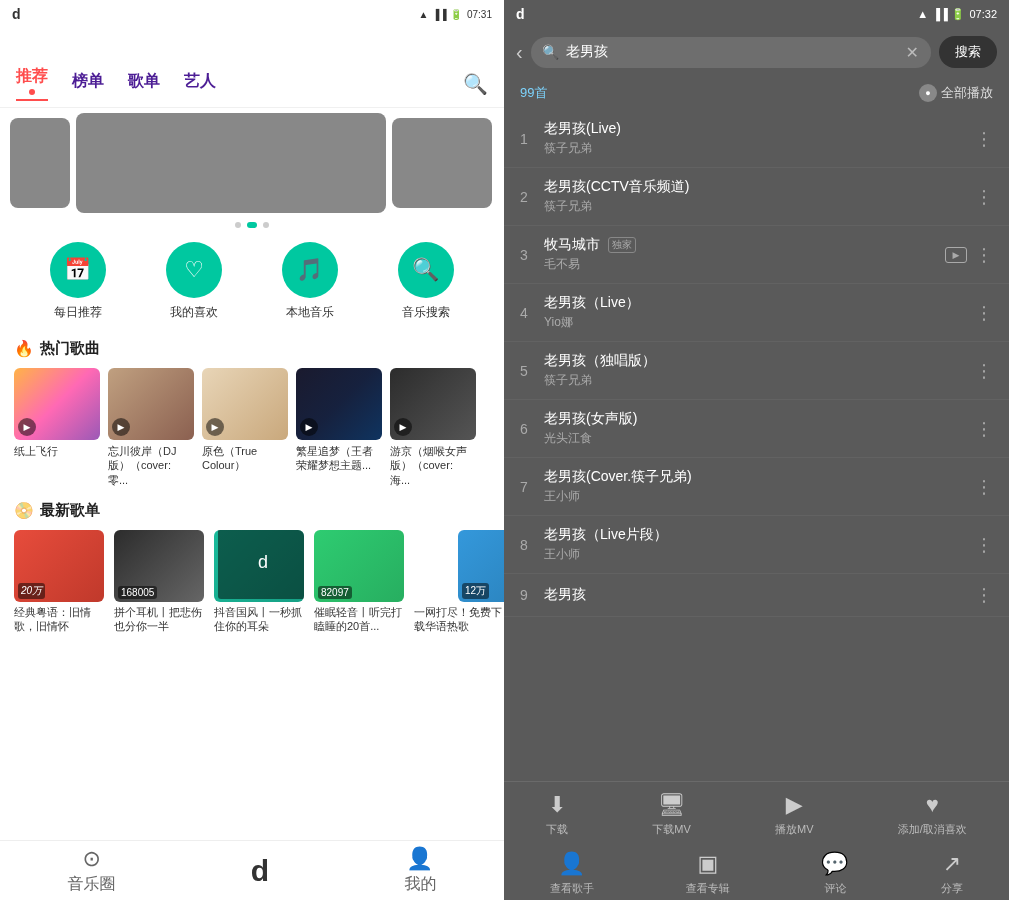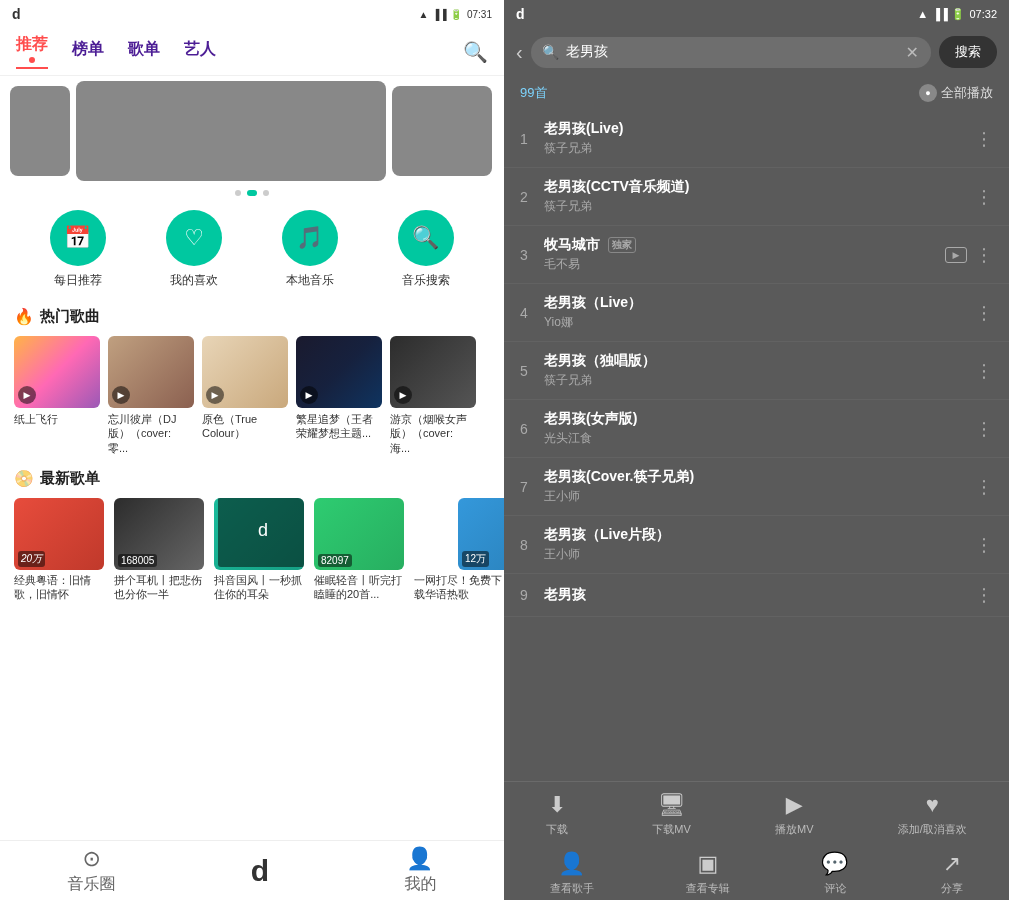--- a/index.html
+++ b/index.html
@@ -30,20 +30,21 @@
     .status-icons-left { display: flex; align-items: center; gap: 4px; font-size: 10px; }
 
     
     .nav-tabs {
       display: flex;
       align-items: center;
       padding: 6px 16px;
       background: #fff;
       border-bottom: 1px solid #f0f0f0;
       position: relative;
+      margin-top: 32px;
     }
     .nav-tab {
       font-size: 16px;
       color: #4c1d95;
       margin-right: 24px;
       padding-bottom: 4px;
       cursor: pointer;
       font-weight: bold;
     }
     .nav-tab.active {
@@ -342,21 +343,20 @@
     .song-info {
       flex: 1;
       min-width: 0;
     }
     .song-title {
       font-size: 14px;
       color: #fff;
       white-space: nowrap;
       overflow: hidden;
       text-overflow: ellipsis;
-      font-weight: bold;
     }
     .song-artist {
       font-size: 12px;
       color: #aaa;
       margin-top: 2px;
     }
     .tag-badge {
       display: inline-block;
       font-size: 10px;
       color: #aaa;

